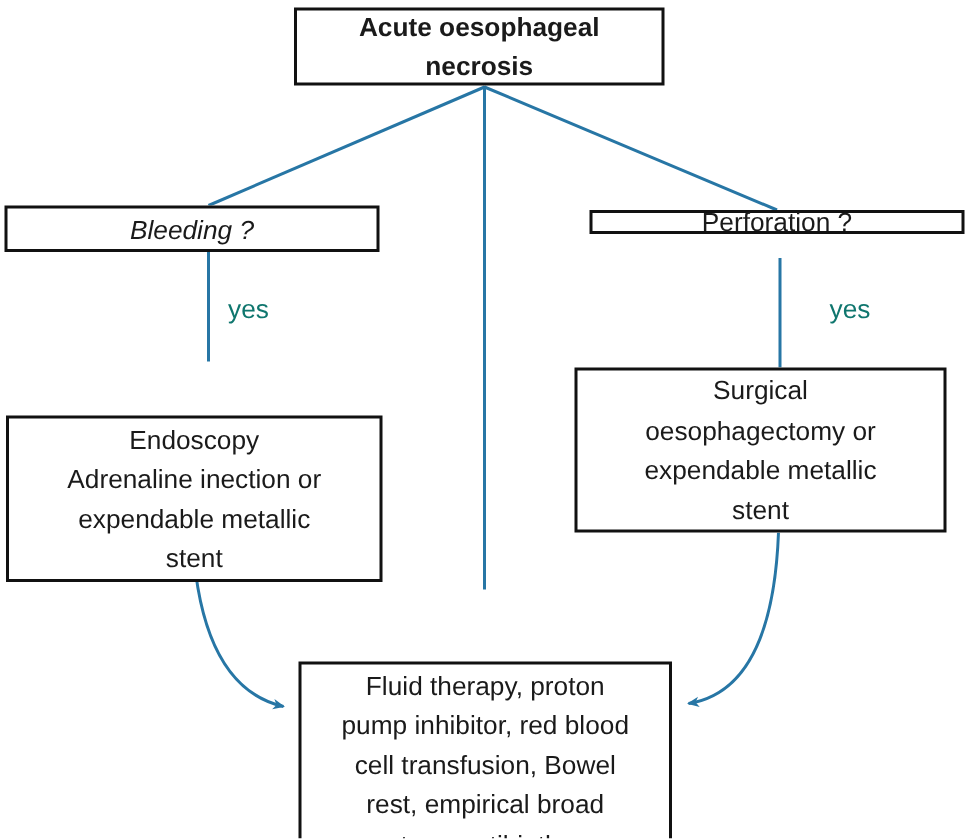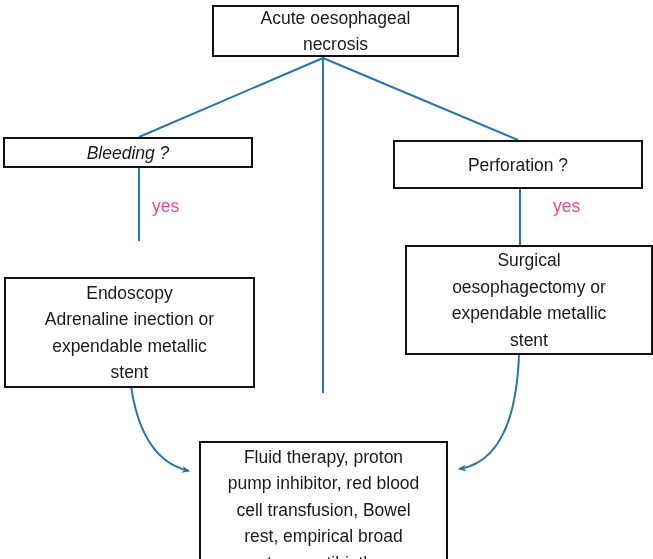--- a/index.html
+++ b/index.html
@@ -29,29 +29,29 @@
     border: 2.5px solid #111111;
     display: flex;
     align-items: center;
     justify-content: center;
     text-align: center;
     color: #1a1a1a;
     font-size: 17.5px;
     line-height: 26px;
     white-space: pre-line;
   }
-  .node-root        { left: 212px; top: 5px;   width: 247px; height: 52px; }
+  .node-root        { left: 196px; top: 5px;   width: 247px; height: 52px; font-weight: bold; }
   .node-bleeding    { left: 3px;   top: 137px; width: 250px; height: 31px; font-style: italic; }
-  .node-perforation { left: 393px; top: 140px; width: 250px; height: 49px; }
+  .node-perforation { left: 393px; top: 140px; width: 250px; height: 16px; }
   .node-endoscopy   { left: 4px;   top: 241px; width: 251px; height: 111px; line-height: 26.5px; }
-  .node-surgical    { left: 405px; top: 245px; width: 248px; height: 110px; line-height: 26.5px; }
+  .node-surgical    { left: 383px; top: 245px; width: 248px; height: 110px; line-height: 26.5px; }
   .node-supportive  { left: 199px; top: 393px; width: 249px; height: 164px; line-height: 26.5px; }
   .edge-label {
     position: absolute;
-    color: #ec4899;
+    color: #0f766e;
     font-size: 17.5px;
     line-height: 22px;
   }
   .edge-label-left  { left: 152px; top: 195px; }
   .edge-label-right { left: 553px; top: 195px; }
 </style>
 </head>
 <body>
 
 <div class="canvas">

